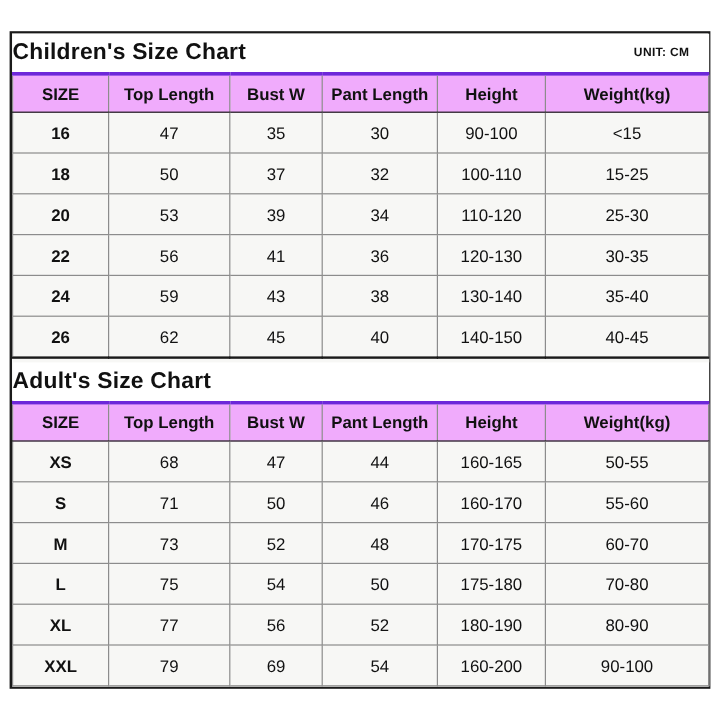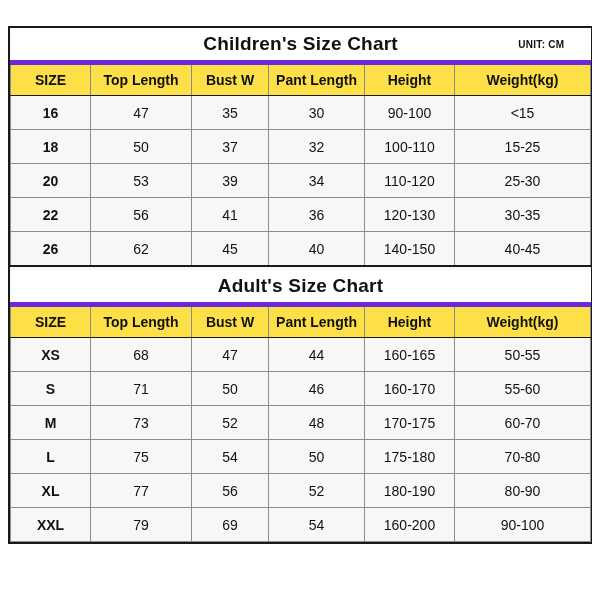--- a/index.html
+++ b/index.html
@@ -55,41 +55,41 @@
     border-top: none;
     border-bottom: 1px solid #8c8c8c;
     position: relative;
   }
   .title-text {
     font-size: 19px;
     font-weight: bold;
     letter-spacing: 0.2px;
     color: #111111;
     display: block;
-    text-align: center;
+    text-align: left;
   }
   .unit-text {
     position: absolute;
-    right: 26px;
+    right: 16px;
     top: 50%;
     transform: translateY(-50%);
     font-size: 10px;
     font-weight: bold;
     color: #111111;
     letter-spacing: 0.3px;
   }
 
   
   tr.head-row th {
     height: 30px;
-    background: #fde047;
+    background: #f0abfc;
     font-size: 14px;
     font-weight: bold;
     color: #111111;
-    border-top: 5px solid #6d28d9;
+    border-top: 3px solid #6d28d9;
     border-bottom: 1px solid #1a1a1a;
   }
 
   
   tr.data-row td {
     height: 33px;
     font-size: 14px;
     font-weight: normal;
     background: #f7f7f5;
   }
@@ -162,20 +162,28 @@
         </tr>
         <tr class="data-row">
           <td class="size-cell">22</td>
           <td>56</td>
           <td>41</td>
           <td>36</td>
           <td>120-130</td>
           <td>30-35</td>
         </tr>
         <tr class="data-row">
+          <td class="size-cell">24</td>
+          <td>59</td>
+          <td>43</td>
+          <td>38</td>
+          <td>130-140</td>
+          <td>35-40</td>
+        </tr>
+        <tr class="data-row">
           <td class="size-cell">26</td>
           <td>62</td>
           <td>45</td>
           <td>40</td>
           <td>140-150</td>
           <td>40-45</td>
         </tr>
         <tr class="section-gap">
           <td colspan="6"></td>
         </tr>

